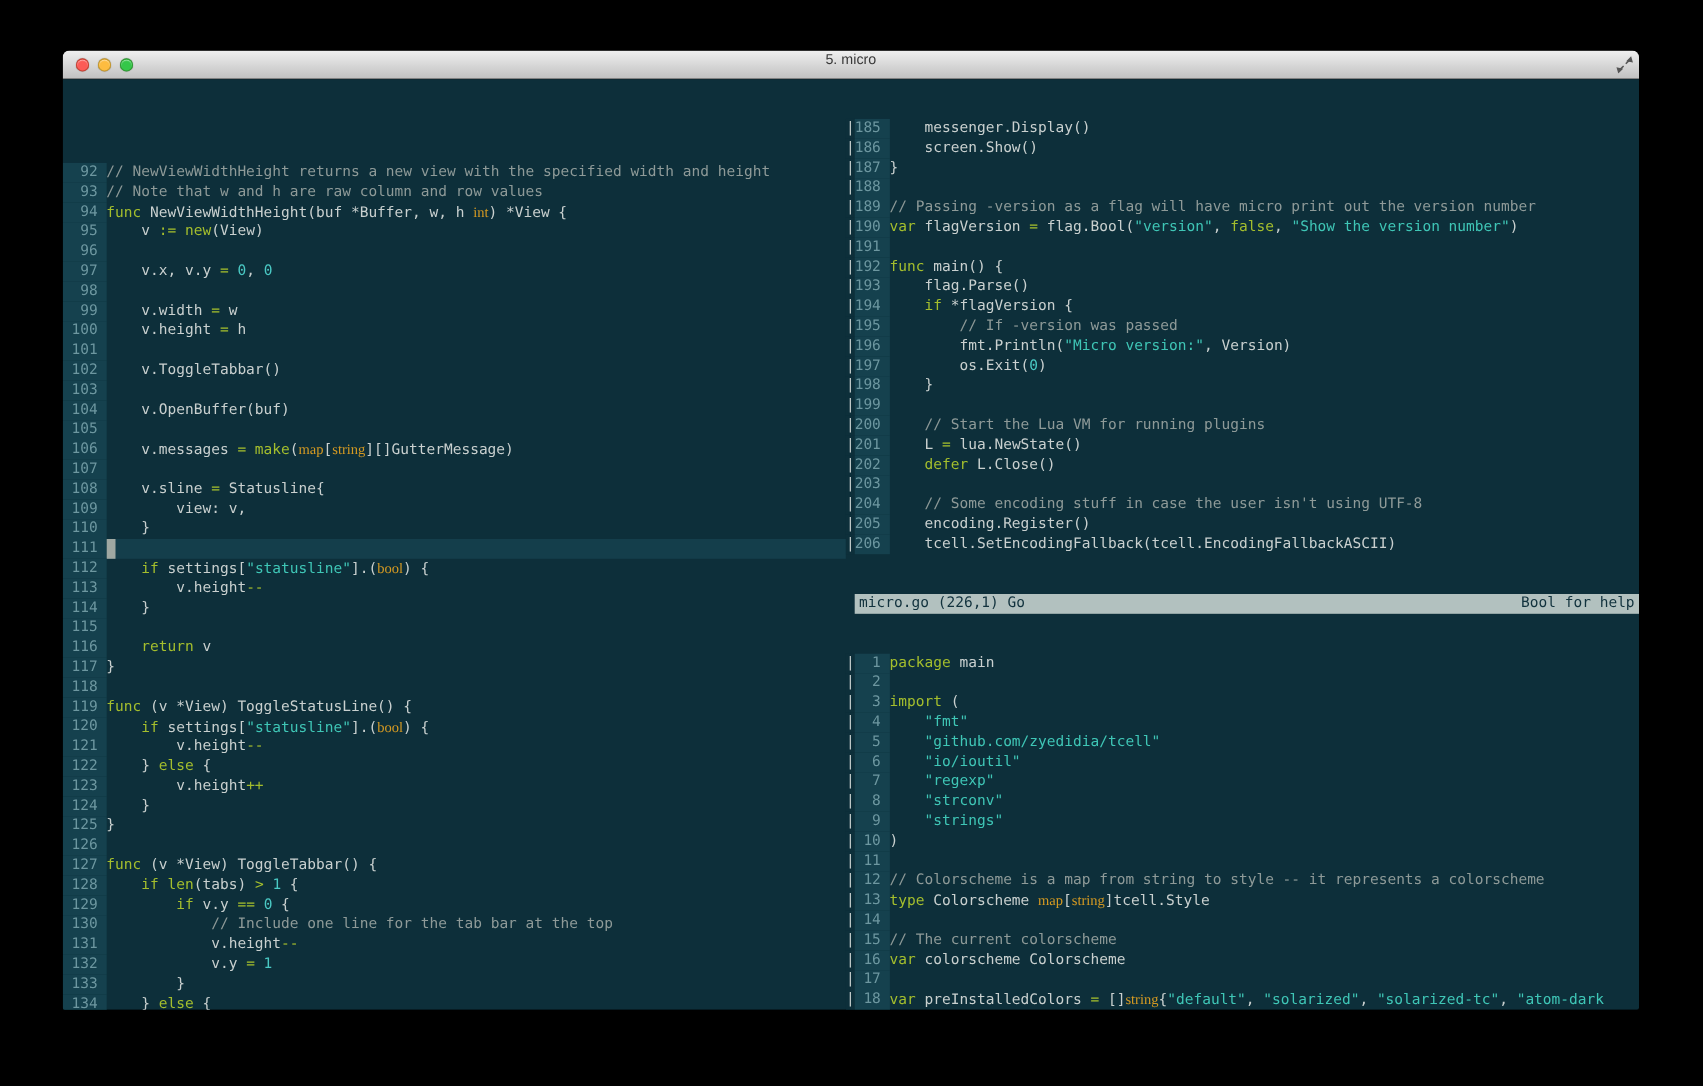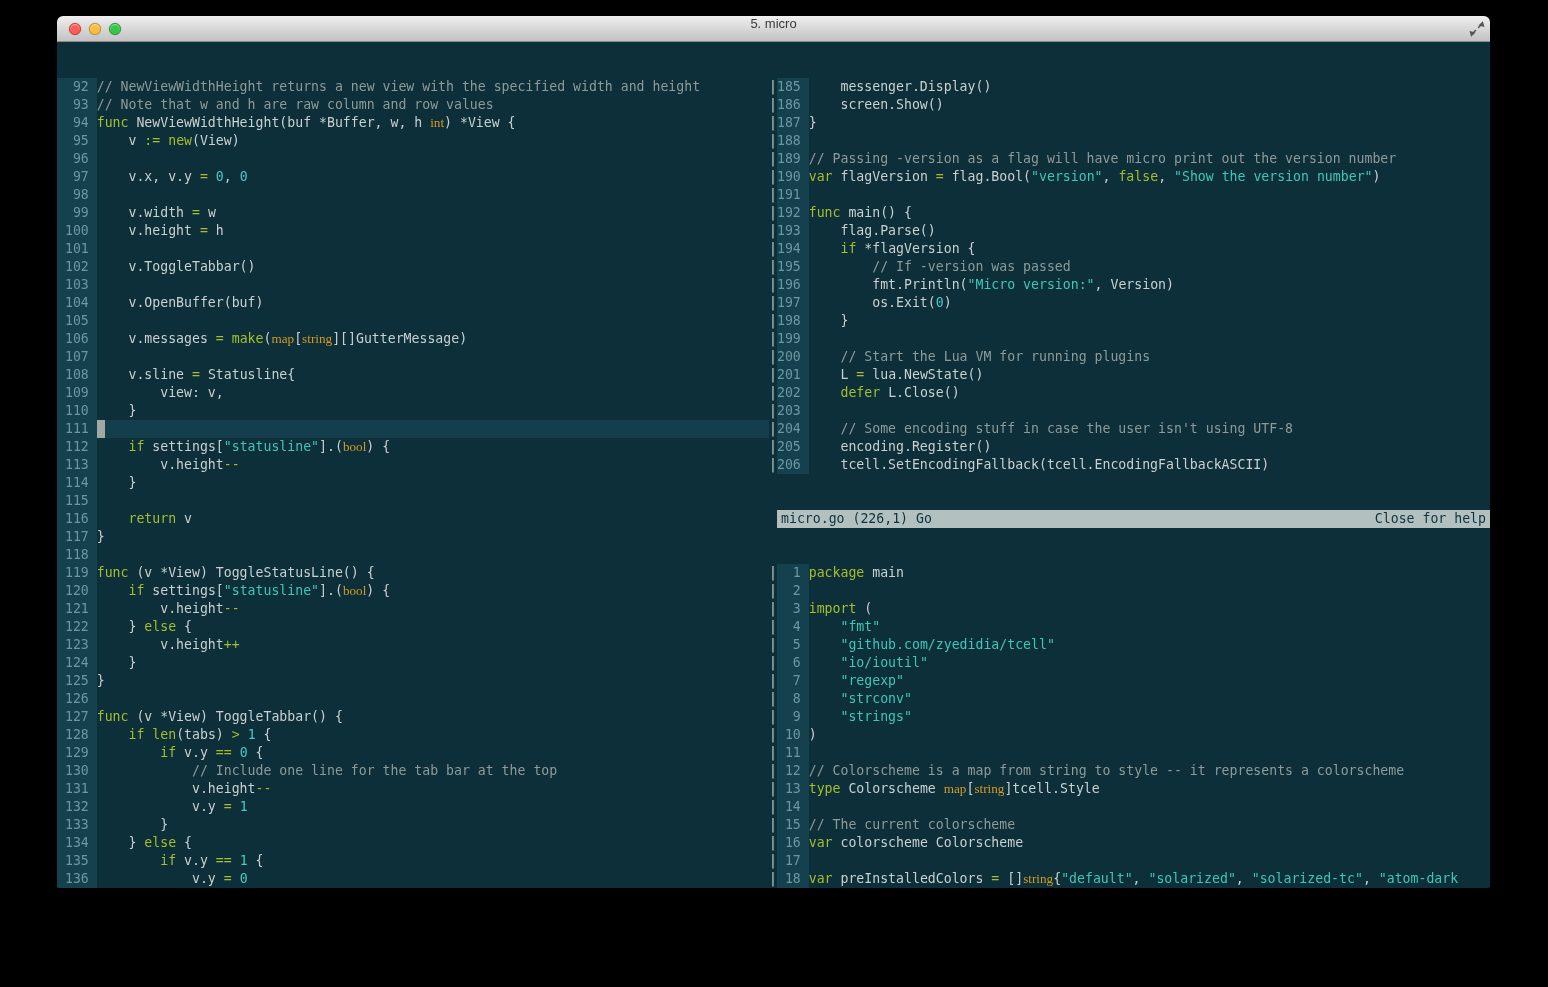--- a/index.html
+++ b/index.html
@@ -1,39 +1,39 @@
 <!DOCTYPE html>
 <html style="--bg: #0d2f3a; --gutter_bg: #15414e; --gutter_text: #6d97a0; --cursor_line_bg: #143e4b; --cursor_block: #9fa8a2; --text: #c9d0cf; --comment: #8e9a98; --keyword: #a4be2d; --type: #d59a22; --string: #3fc6b6; --number: #4ac9c4; --operator: #a4be2d; --divider: #c2cbca; --statusbar_bg: #b2c1bf; --statusbar_text: #11323d; --traffic_red: #fc5b57; --traffic_yellow: #fdbc40; --traffic_green: #34c749;"><head>
 <meta charset="utf-8">
 <style>
   * { margin:0; padding:0; box-sizing:border-box; }
   html,body { background:#000; }
   body { width:1548px; height:987px; overflow:hidden; }
   .screen { position:relative; width:1548px; height:987px; background:#000; }
 
-  .window { position:absolute; left:57px; top:16px; width:1433px; height:872px;
+  .window { position:absolute; left:57px; top:46px; width:1433px; height:872px;
             border-radius:6px 6px 2px 2px; overflow:hidden;
             box-shadow:0 18px 45px rgba(0,0,0,0.75); }
 
   .titlebar { height:26px; background:linear-gradient(#f0f0f0,#d6d6d6 55%,#c2c2c2);
               border-bottom:1px solid #8d8d8d; position:relative; }
   .titlebar .title { position:absolute; left:0; right:0; top:0; height:26px; line-height:26px;
                      text-align:center; font:13px "Liberation Sans", sans-serif; color:#393939; }
   .lights { position:absolute; left:12px; top:7px; display:flex; gap:8px; z-index:2; }
   .tl { width:12px; height:12px; border-radius:50%; display:inline-block;
         box-shadow:inset 0 1px 1px rgba(255,255,255,.55), 0 0 1px rgba(0,0,0,.4); }
   .tl.red    { background:var(--traffic_red);    border:1px solid #ca4335; }
   .tl.yellow { background:var(--traffic_yellow); border:1px solid #c79a2e; }
   .tl.green  { background:var(--traffic_green);  border:1px solid #2f9e33; }
   .resize { position:absolute; right:5px; top:5px; width:16px; height:16px; }
 
   .content { position:absolute; top:26px; left:0; right:0; bottom:0; background:var(--bg);
              display:flex; font:13.2px/18px "DejaVu Sans Mono", monospace;
              color:var(--text); white-space:pre; }
-  .col-left  { width:712px; }
+  .col-left  { width:712px;margin-top:40px; }
   .col-right { width:721px; }
 
   .pane { overflow:hidden; }
   .pane-left { height:810px; }
   .pane-half { height:396px; }
 
   .row { height:18px; display:flex; }
   .gutter { background:var(--gutter_bg); color:var(--gutter_text); }
   .div-glyph { color:var(--divider); background:var(--bg); }
   .code { flex:1; }
@@ -77,21 +77,21 @@
 
     <div class="content">
       <div class="col-left">
         <div class="pane pane-left"><div class="row"><span class="gutter">  92 </span><span class="code"><span class="c-c">// NewViewWidthHeight returns a new view with the specified width and height</span></span></div><div class="row"><span class="gutter">  93 </span><span class="code"><span class="c-c">// Note that w and h are raw column and row values</span></span></div><div class="row"><span class="gutter">  94 </span><span class="code"><span class="c-k">func</span><span class="c-d"> NewViewWidthHeight(buf *Buffer, w, h </span><span class="c-t">int</span><span class="c-d">) *View {</span></span></div><div class="row"><span class="gutter">  95 </span><span class="code"><span class="c-d">    v </span><span class="c-o">:=</span><span class="c-d"> </span><span class="c-k">new</span><span class="c-d">(View)</span></span></div><div class="row"><span class="gutter">  96 </span><span class="code"></span></div><div class="row"><span class="gutter">  97 </span><span class="code"><span class="c-d">    v.x, v.y </span><span class="c-o">=</span><span class="c-d"> </span><span class="c-n">0</span><span class="c-d">, </span><span class="c-n">0</span></span></div><div class="row"><span class="gutter">  98 </span><span class="code"></span></div><div class="row"><span class="gutter">  99 </span><span class="code"><span class="c-d">    v.width </span><span class="c-o">=</span><span class="c-d"> w</span></span></div><div class="row"><span class="gutter"> 100 </span><span class="code"><span class="c-d">    v.height </span><span class="c-o">=</span><span class="c-d"> h</span></span></div><div class="row"><span class="gutter"> 101 </span><span class="code"></span></div><div class="row"><span class="gutter"> 102 </span><span class="code"><span class="c-d">    v.ToggleTabbar()</span></span></div><div class="row"><span class="gutter"> 103 </span><span class="code"></span></div><div class="row"><span class="gutter"> 104 </span><span class="code"><span class="c-d">    v.OpenBuffer(buf)</span></span></div><div class="row"><span class="gutter"> 105 </span><span class="code"></span></div><div class="row"><span class="gutter"> 106 </span><span class="code"><span class="c-d">    v.messages </span><span class="c-o">=</span><span class="c-d"> </span><span class="c-k">make</span><span class="c-d">(</span><span class="c-t">map</span><span class="c-d">[</span><span class="c-t">string</span><span class="c-d">][]GutterMessage)</span></span></div><div class="row"><span class="gutter"> 107 </span><span class="code"></span></div><div class="row"><span class="gutter"> 108 </span><span class="code"><span class="c-d">    v.sline </span><span class="c-o">=</span><span class="c-d"> Statusline{</span></span></div><div class="row"><span class="gutter"> 109 </span><span class="code"><span class="c-d">        view: v,</span></span></div><div class="row"><span class="gutter"> 110 </span><span class="code"><span class="c-d">    }</span></span></div><div class="row cur"><span class="gutter"> 111 </span><span class="code"><span class="cursor-block"> </span></span></div><div class="row"><span class="gutter"> 112 </span><span class="code"><span class="c-d">    </span><span class="c-k">if</span><span class="c-d"> settings[</span><span class="c-s">"statusline"</span><span class="c-d">].(</span><span class="c-t">bool</span><span class="c-d">) {</span></span></div><div class="row"><span class="gutter"> 113 </span><span class="code"><span class="c-d">        v.height</span><span class="c-o">--</span></span></div><div class="row"><span class="gutter"> 114 </span><span class="code"><span class="c-d">    }</span></span></div><div class="row"><span class="gutter"> 115 </span><span class="code"></span></div><div class="row"><span class="gutter"> 116 </span><span class="code"><span class="c-d">    </span><span class="c-k">return</span><span class="c-d"> v</span></span></div><div class="row"><span class="gutter"> 117 </span><span class="code"><span class="c-d">}</span></span></div><div class="row"><span class="gutter"> 118 </span><span class="code"></span></div><div class="row"><span class="gutter"> 119 </span><span class="code"><span class="c-k">func</span><span class="c-d"> (v *View) ToggleStatusLine() {</span></span></div><div class="row"><span class="gutter"> 120 </span><span class="code"><span class="c-d">    </span><span class="c-k">if</span><span class="c-d"> settings[</span><span class="c-s">"statusline"</span><span class="c-d">].(</span><span class="c-t">bool</span><span class="c-d">) {</span></span></div><div class="row"><span class="gutter"> 121 </span><span class="code"><span class="c-d">        v.height</span><span class="c-o">--</span></span></div><div class="row"><span class="gutter"> 122 </span><span class="code"><span class="c-d">    } </span><span class="c-k">else</span><span class="c-d"> {</span></span></div><div class="row"><span class="gutter"> 123 </span><span class="code"><span class="c-d">        v.height</span><span class="c-o">++</span></span></div><div class="row"><span class="gutter"> 124 </span><span class="code"><span class="c-d">    }</span></span></div><div class="row"><span class="gutter"> 125 </span><span class="code"><span class="c-d">}</span></span></div><div class="row"><span class="gutter"> 126 </span><span class="code"></span></div><div class="row"><span class="gutter"> 127 </span><span class="code"><span class="c-k">func</span><span class="c-d"> (v *View) ToggleTabbar() {</span></span></div><div class="row"><span class="gutter"> 128 </span><span class="code"><span class="c-d">    </span><span class="c-k">if</span><span class="c-d"> </span><span class="c-k">len</span><span class="c-d">(tabs) </span><span class="c-o">&gt;</span><span class="c-d"> </span><span class="c-n">1</span><span class="c-d"> {</span></span></div><div class="row"><span class="gutter"> 129 </span><span class="code"><span class="c-d">        </span><span class="c-k">if</span><span class="c-d"> v.y </span><span class="c-o">==</span><span class="c-d"> </span><span class="c-n">0</span><span class="c-d"> {</span></span></div><div class="row"><span class="gutter"> 130 </span><span class="code"><span class="c-c">            // Include one line for the tab bar at the top</span></span></div><div class="row"><span class="gutter"> 131 </span><span class="code"><span class="c-d">            v.height</span><span class="c-o">--</span></span></div><div class="row"><span class="gutter"> 132 </span><span class="code"><span class="c-d">            v.y </span><span class="c-o">=</span><span class="c-d"> </span><span class="c-n">1</span></span></div><div class="row"><span class="gutter"> 133 </span><span class="code"><span class="c-d">        }</span></span></div><div class="row"><span class="gutter"> 134 </span><span class="code"><span class="c-d">    } </span><span class="c-k">else</span><span class="c-d"> {</span></span></div><div class="row"><span class="gutter"> 135 </span><span class="code"><span class="c-d">        </span><span class="c-k">if</span><span class="c-d"> v.y </span><span class="c-o">==</span><span class="c-d"> </span><span class="c-n">1</span><span class="c-d"> {</span></span></div><div class="row"><span class="gutter"> 136 </span><span class="code"><span class="c-d">            v.y </span><span class="c-o">=</span><span class="c-d"> </span><span class="c-n">0</span></span></div></div>
         
       </div>
       <div class="col-right">
         <div class="pane pane-half"><div class="row"><span class="div-glyph">|</span><span class="gutter">185 </span><span class="code"><span class="c-d">    messenger.Display()</span></span></div><div class="row"><span class="div-glyph">|</span><span class="gutter">186 </span><span class="code"><span class="c-d">    screen.Show()</span></span></div><div class="row"><span class="div-glyph">|</span><span class="gutter">187 </span><span class="code"><span class="c-d">}</span></span></div><div class="row"><span class="div-glyph">|</span><span class="gutter">188 </span><span class="code"></span></div><div class="row"><span class="div-glyph">|</span><span class="gutter">189 </span><span class="code"><span class="c-c">// Passing -version as a flag will have micro print out the version number</span></span></div><div class="row"><span class="div-glyph">|</span><span class="gutter">190 </span><span class="code"><span class="c-k">var</span><span class="c-d"> flagVersion </span><span class="c-o">=</span><span class="c-d"> flag.Bool(</span><span class="c-s">"version"</span><span class="c-d">, </span><span class="c-k">false</span><span class="c-d">, </span><span class="c-s">"Show the version number"</span><span class="c-d">)</span></span></div><div class="row"><span class="div-glyph">|</span><span class="gutter">191 </span><span class="code"></span></div><div class="row"><span class="div-glyph">|</span><span class="gutter">192 </span><span class="code"><span class="c-k">func</span><span class="c-d"> main() {</span></span></div><div class="row"><span class="div-glyph">|</span><span class="gutter">193 </span><span class="code"><span class="c-d">    flag.Parse()</span></span></div><div class="row"><span class="div-glyph">|</span><span class="gutter">194 </span><span class="code"><span class="c-d">    </span><span class="c-k">if</span><span class="c-d"> *flagVersion {</span></span></div><div class="row"><span class="div-glyph">|</span><span class="gutter">195 </span><span class="code"><span class="c-c">        // If -version was passed</span></span></div><div class="row"><span class="div-glyph">|</span><span class="gutter">196 </span><span class="code"><span class="c-d">        fmt.Println(</span><span class="c-s">"Micro version:"</span><span class="c-d">, Version)</span></span></div><div class="row"><span class="div-glyph">|</span><span class="gutter">197 </span><span class="code"><span class="c-d">        os.Exit(</span><span class="c-n">0</span><span class="c-d">)</span></span></div><div class="row"><span class="div-glyph">|</span><span class="gutter">198 </span><span class="code"><span class="c-d">    }</span></span></div><div class="row"><span class="div-glyph">|</span><span class="gutter">199 </span><span class="code"></span></div><div class="row"><span class="div-glyph">|</span><span class="gutter">200 </span><span class="code"><span class="c-c">    // Start the Lua VM for running plugins</span></span></div><div class="row"><span class="div-glyph">|</span><span class="gutter">201 </span><span class="code"><span class="c-d">    L </span><span class="c-o">=</span><span class="c-d"> lua.NewState()</span></span></div><div class="row"><span class="div-glyph">|</span><span class="gutter">202 </span><span class="code"><span class="c-d">    </span><span class="c-k">defer</span><span class="c-d"> L.Close()</span></span></div><div class="row"><span class="div-glyph">|</span><span class="gutter">203 </span><span class="code"></span></div><div class="row"><span class="div-glyph">|</span><span class="gutter">204 </span><span class="code"><span class="c-c">    // Some encoding stuff in case the user isn't using UTF-8</span></span></div><div class="row"><span class="div-glyph">|</span><span class="gutter">205 </span><span class="code"><span class="c-d">    encoding.Register()</span></span></div><div class="row"><span class="div-glyph">|</span><span class="gutter">206 </span><span class="code"><span class="c-d">    tcell.SetEncodingFallback(tcell.EncodingFallbackASCII)</span></span></div></div>
         <div class="statusbar">
           <span>micro.go (226,1) Go</span>
-          <span>Close for help</span>
+          <span>Bool for help</span>
         </div>
         <div class="pane pane-half"><div class="row"><span class="div-glyph">|</span><span class="gutter">  1 </span><span class="code"><span class="c-k">package</span><span class="c-d"> main</span></span></div><div class="row"><span class="div-glyph">|</span><span class="gutter">  2 </span><span class="code"></span></div><div class="row"><span class="div-glyph">|</span><span class="gutter">  3 </span><span class="code"><span class="c-k">import</span><span class="c-d"> (</span></span></div><div class="row"><span class="div-glyph">|</span><span class="gutter">  4 </span><span class="code"><span class="c-d">    </span><span class="c-s">"fmt"</span></span></div><div class="row"><span class="div-glyph">|</span><span class="gutter">  5 </span><span class="code"><span class="c-d">    </span><span class="c-s">"github.com/zyedidia/tcell"</span></span></div><div class="row"><span class="div-glyph">|</span><span class="gutter">  6 </span><span class="code"><span class="c-d">    </span><span class="c-s">"io/ioutil"</span></span></div><div class="row"><span class="div-glyph">|</span><span class="gutter">  7 </span><span class="code"><span class="c-d">    </span><span class="c-s">"regexp"</span></span></div><div class="row"><span class="div-glyph">|</span><span class="gutter">  8 </span><span class="code"><span class="c-d">    </span><span class="c-s">"strconv"</span></span></div><div class="row"><span class="div-glyph">|</span><span class="gutter">  9 </span><span class="code"><span class="c-d">    </span><span class="c-s">"strings"</span></span></div><div class="row"><span class="div-glyph">|</span><span class="gutter"> 10 </span><span class="code"><span class="c-d">)</span></span></div><div class="row"><span class="div-glyph">|</span><span class="gutter"> 11 </span><span class="code"></span></div><div class="row"><span class="div-glyph">|</span><span class="gutter"> 12 </span><span class="code"><span class="c-c">// Colorscheme is a map from string to style -- it represents a colorscheme</span></span></div><div class="row"><span class="div-glyph">|</span><span class="gutter"> 13 </span><span class="code"><span class="c-k">type</span><span class="c-d"> Colorscheme </span><span class="c-t">map</span><span class="c-d">[</span><span class="c-t">string</span><span class="c-d">]tcell.Style</span></span></div><div class="row"><span class="div-glyph">|</span><span class="gutter"> 14 </span><span class="code"></span></div><div class="row"><span class="div-glyph">|</span><span class="gutter"> 15 </span><span class="code"><span class="c-c">// The current colorscheme</span></span></div><div class="row"><span class="div-glyph">|</span><span class="gutter"> 16 </span><span class="code"><span class="c-k">var</span><span class="c-d"> colorscheme Colorscheme</span></span></div><div class="row"><span class="div-glyph">|</span><span class="gutter"> 17 </span><span class="code"></span></div><div class="row"><span class="div-glyph">|</span><span class="gutter"> 18 </span><span class="code"><span class="c-k">var</span><span class="c-d"> preInstalledColors </span><span class="c-o">=</span><span class="c-d"> []</span><span class="c-t">string</span><span class="c-d">{</span><span class="c-s">"default"</span><span class="c-d">, </span><span class="c-s">"solarized"</span><span class="c-d">, </span><span class="c-s">"solarized-tc"</span><span class="c-d">, </span><span class="c-s">"atom-dark</span></span></div></div>
         
       </div>
     </div>
 
   </div>
 </div>
 
 </body></html>

